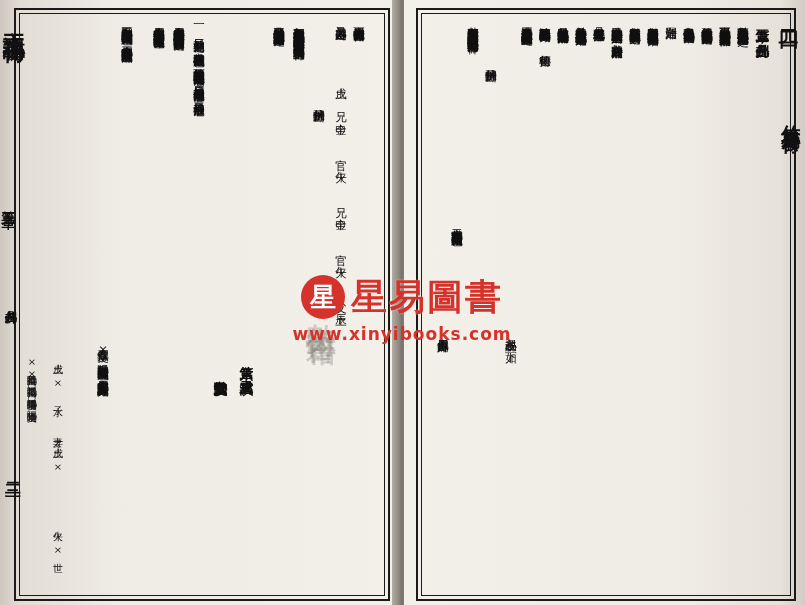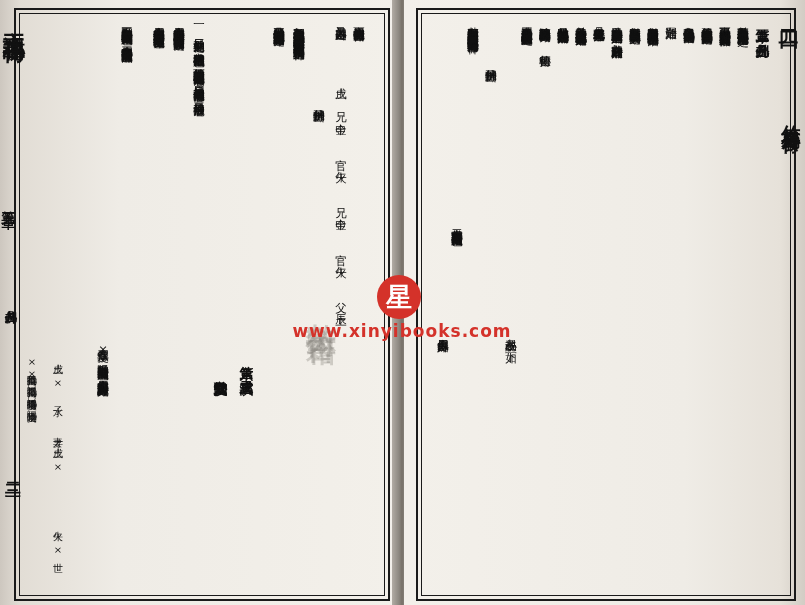--- a/index.html
+++ b/index.html
@@ -158,17 +158,18 @@
     <div class="vcol" style="left:62px;top:18px;height:570px;">若占妻財則取財爻為用神取卦宮屬爻當取支財而六爻不見取卦宮爻為用神不上卦則用伏神代之凡用神不上卦以日月用神或值日月日用神仰自月日非用神</div>
     <div class="vcol" style="left:46px;top:220px;height:200px;">于本宮首卦得之者本宮首卦得之者即為用神六親全備始也</div>
     <div class="vcol" style="left:32px;top:330px;height:110px;">假令占得天風姤卦</div>
     <div class="vcol small" style="left:18px;top:330px;height:250px;"></div>
   </div>
 
   <div id="wm-ghost">數術古籍</div>
   <div id="wm">
     <div class="wmrow">
       <div class="logo">星</div>
+      <div class="wmtext">星易圖書</div>
     </div>
     <div class="wmurl">www.xinyibooks.com</div>
   </div>
 
 </div>
 
 </body></html>

